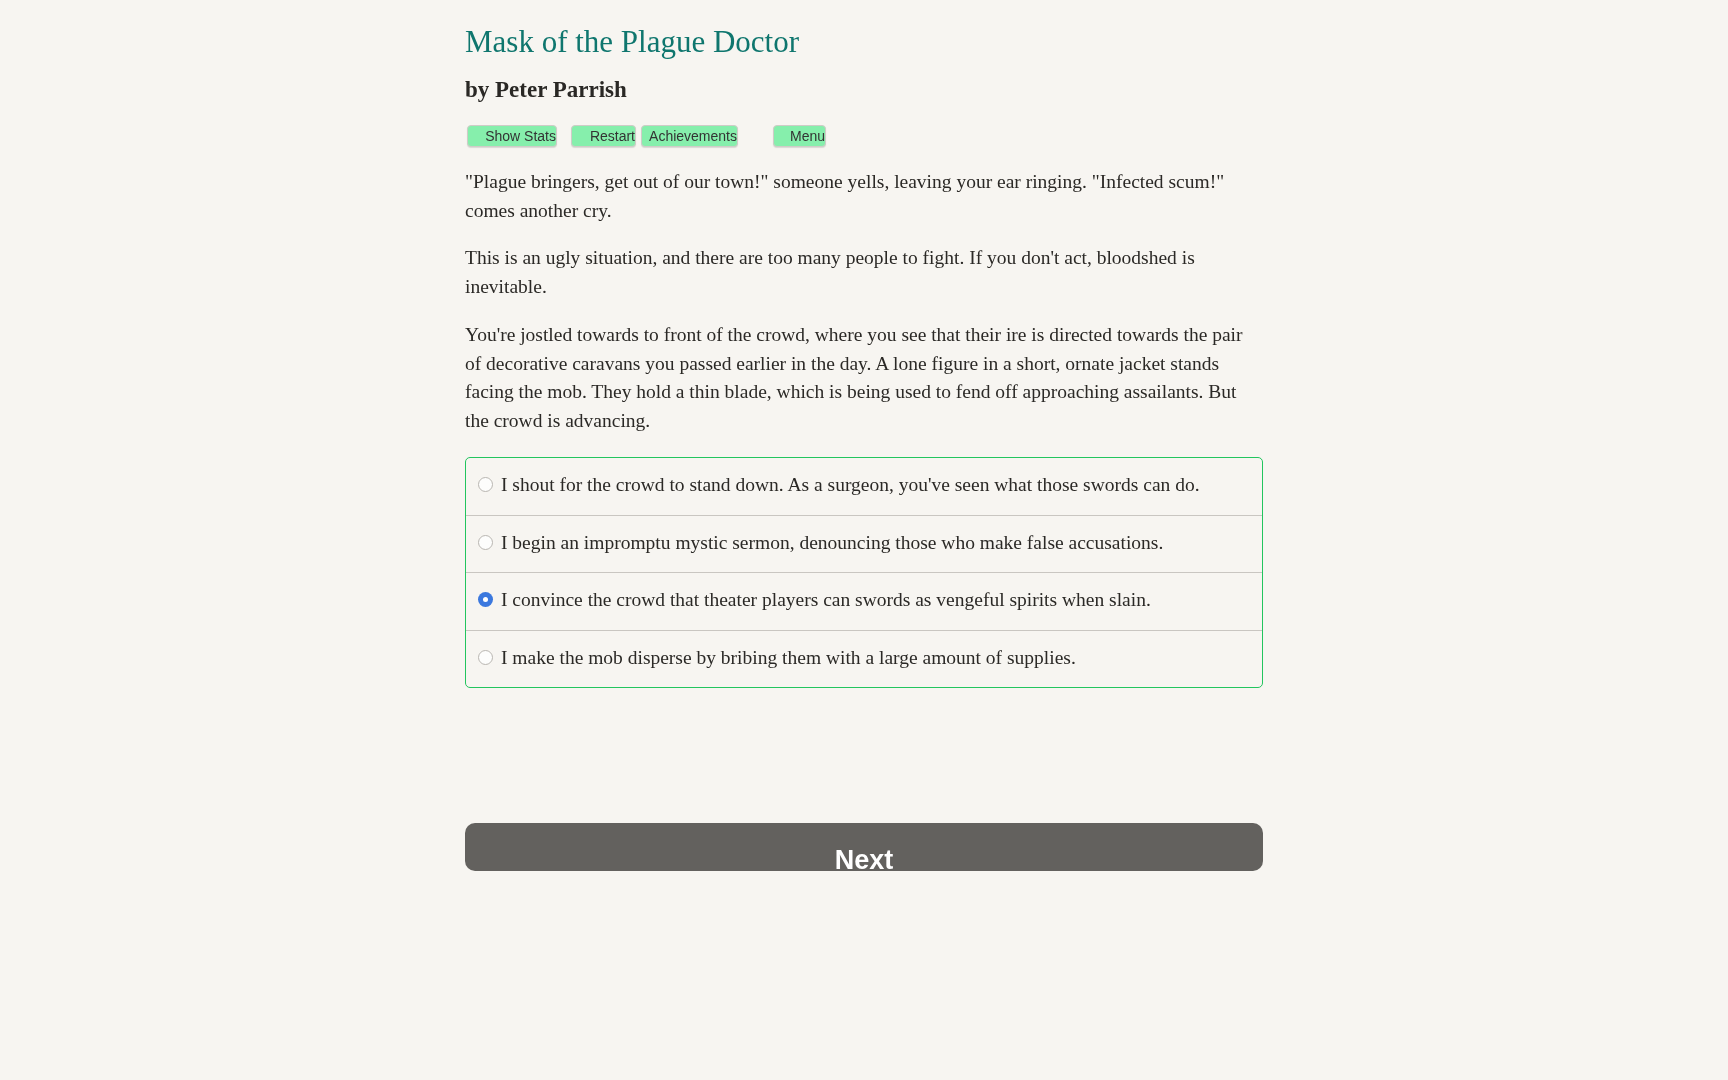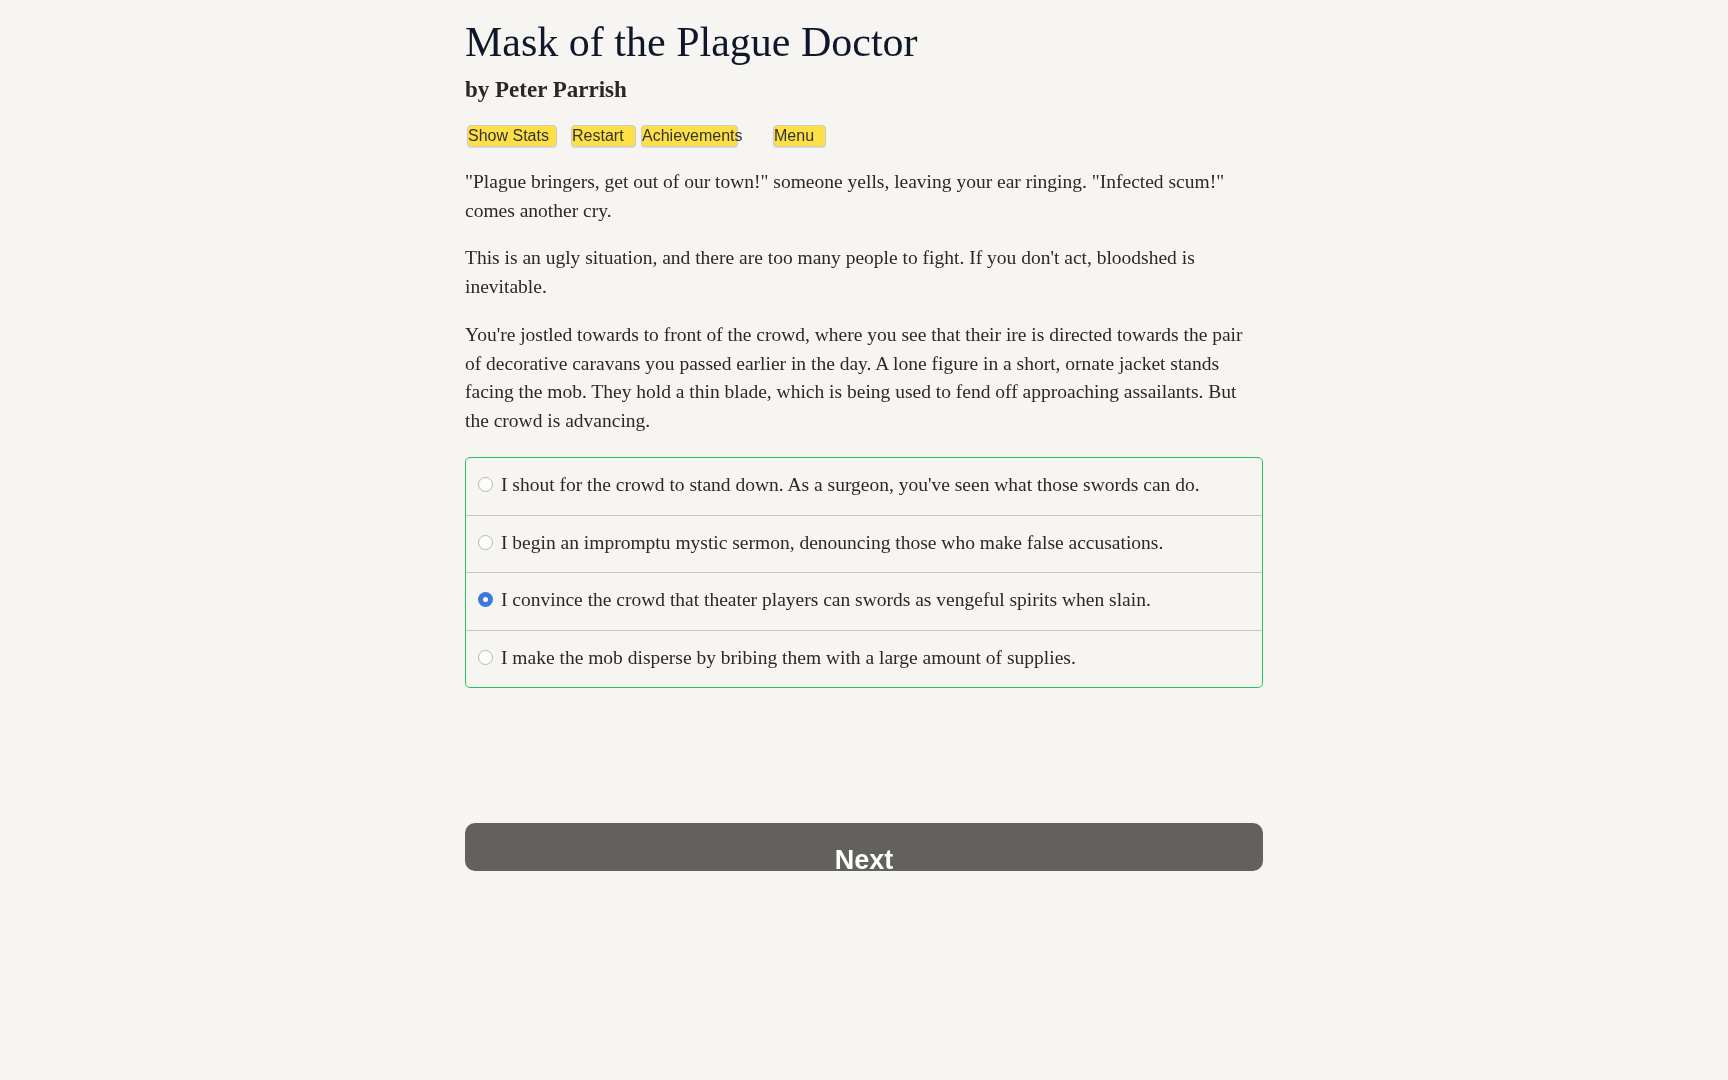--- a/index.html
+++ b/index.html
@@ -18,25 +18,25 @@
     position: absolute;
     left: 465px;
     top: 0;
     width: 798px;
   }
   .title {
     position: absolute;
     left: 0;
     top: 22px;
     margin: 0;
-    font-size: 42px;
+    font-size: 31px;
     font-weight: normal;
     line-height: 40px;
     white-space: nowrap;
-    color: #0f172a;
+    color: #0f766e;
   }
   .byline {
     position: absolute;
     left: 0;
     top: 74px;
     margin: 0;
     font-size: 23px;
     font-weight: bold;
     line-height: 32px;
     white-space: nowrap;
@@ -48,27 +48,27 @@
     top: 125px;
     height: 22px;
   }
   .tool-btn {
     position: absolute;
     top: 0;
     height: 22px;
     box-sizing: border-box;
     border: 1px solid #cfccc7;
     border-radius: 4px;
-    background: #fde047;
+    background: #86efac;
     box-shadow: 0 1px 1px rgba(0,0,0,0.12);
     font-family: "Liberation Sans", "DejaVu Sans", sans-serif;
-    font-size: 16px;
+    font-size: 14px;
     line-height: 20px;
     color: #333;
-    text-align: left;
+    text-align: right;
     padding: 0;
     cursor: pointer;
   }
   .story {
     position: absolute;
     left: 0;
     top: 168px;
     width: 798px;
   }
   .story p {

